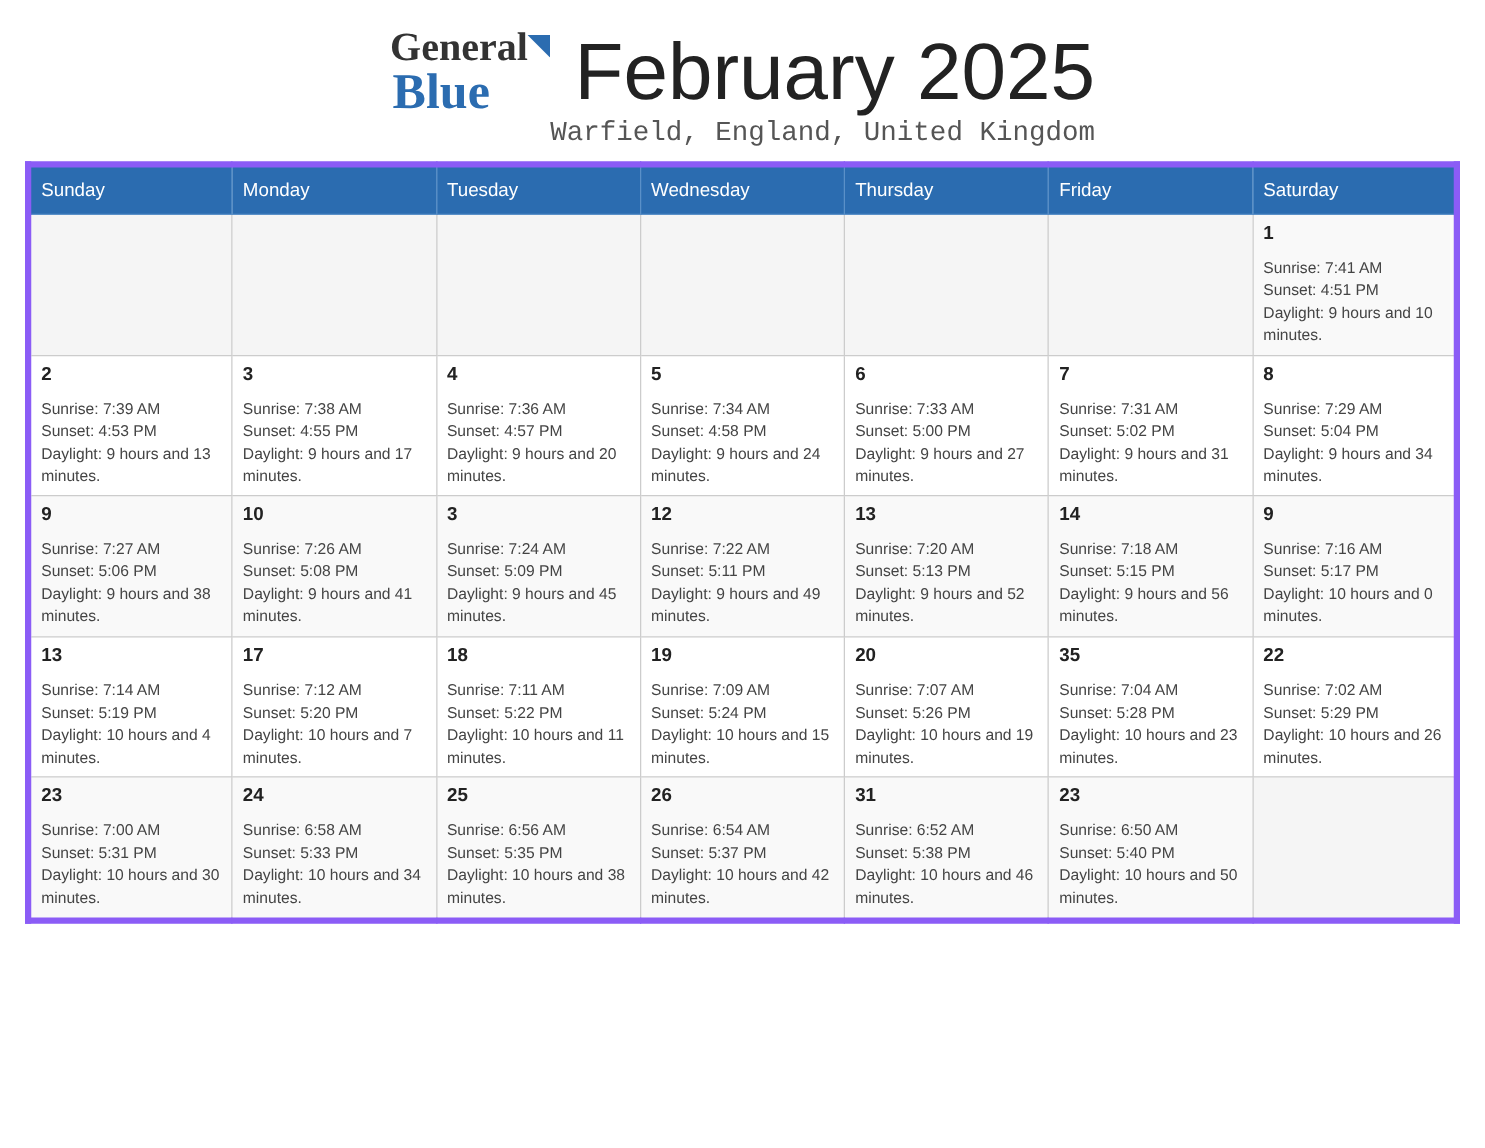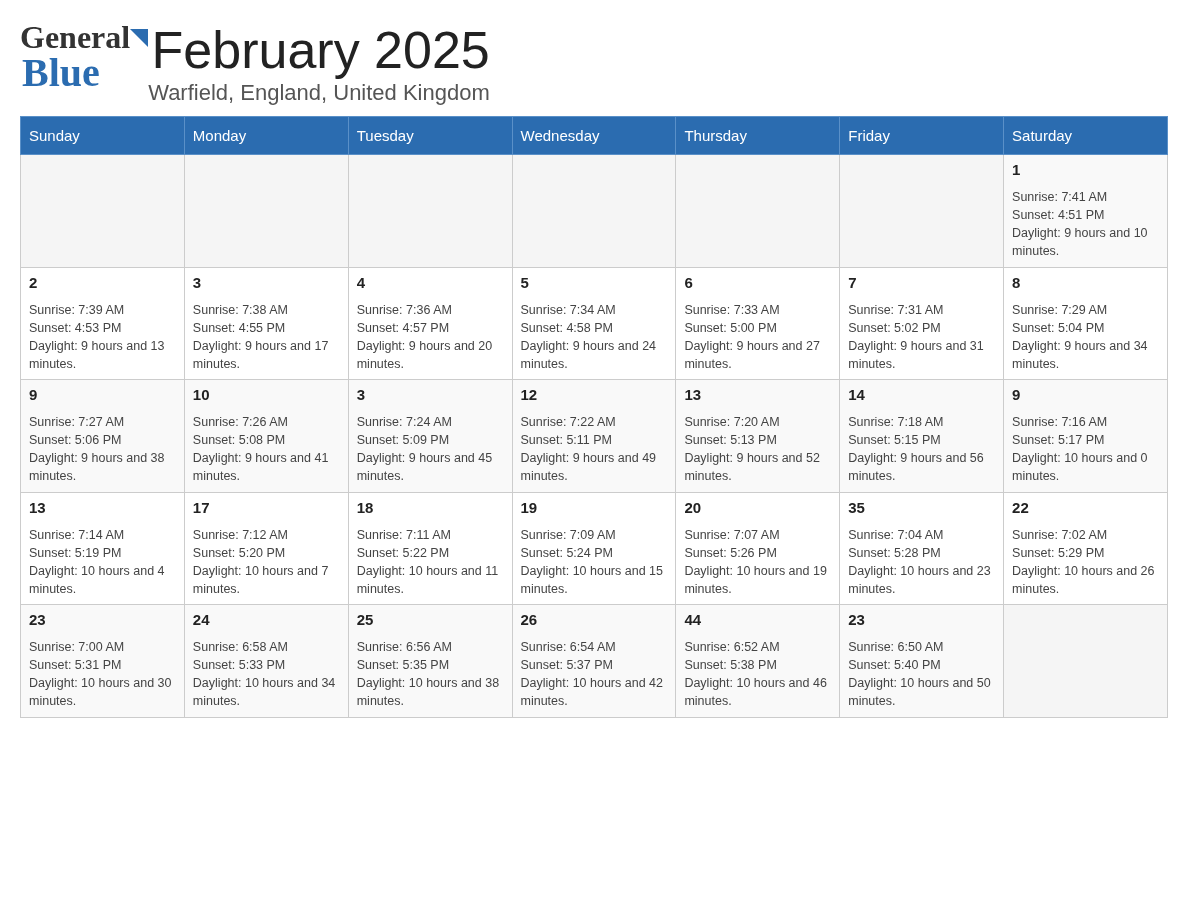--- a/index.html
+++ b/index.html
@@ -5,41 +5,42 @@
     * { box-sizing: border-box; margin: 0; padding: 0; }
     body {
       font-family: Arial, sans-serif;
       background: #fff;
       padding: 20px;
       width: 1188px;
       min-height: 918px;
     }
     .header {
       display: flex;
-      justify-content: flex-start;
+      justify-content: center;
       align-items: flex-start;
       margin-bottom: 10px;
     }
     .title-block {
       text-align: right;
     }
     .title-block h1 {
-      font-size: 52px;
+      font-size: 64px;
       font-weight: normal;
       color: #222;
     }
     .title-block h2 {
       font-size: 22px;
       font-weight: normal;
       color: #555;
+      font-family: Liberation Mono, monospace;
     }
     .calendar {
       width: 100%;
       border-collapse: collapse;
-      border: 1px solid #8b5cf6;
+      border: 5px solid #8b5cf6;
       padding-left: 12px;
     }
     .calendar th {
       background-color: #2b6cb0;
       color: #fff;
       padding: 10px 8px;
       font-size: 15px;
       font-weight: normal;
       text-align: left;
       border: 1px solid #5a90c8;
@@ -235,21 +236,21 @@
         </td>
         <td>
           <span class="day-number">25</span>
           <div class="day-info">Sunrise: 6:56 AM<br>Sunset: 5:35 PM<br>Daylight: 10 hours and 38 minutes.</div>
         </td>
         <td>
           <span class="day-number">26</span>
           <div class="day-info">Sunrise: 6:54 AM<br>Sunset: 5:37 PM<br>Daylight: 10 hours and 42 minutes.</div>
         </td>
         <td>
-          <span class="day-number">44</span>
+          <span class="day-number">31</span>
           <div class="day-info">Sunrise: 6:52 AM<br>Sunset: 5:38 PM<br>Daylight: 10 hours and 46 minutes.</div>
         </td>
         <td>
           <span class="day-number">23</span>
           <div class="day-info">Sunrise: 6:50 AM<br>Sunset: 5:40 PM<br>Daylight: 10 hours and 50 minutes.</div>
         </td>
         <td class="empty-cell" style="background: rgb(245, 245, 245);"></td>
       </tr>
     </tbody>
 </table>

